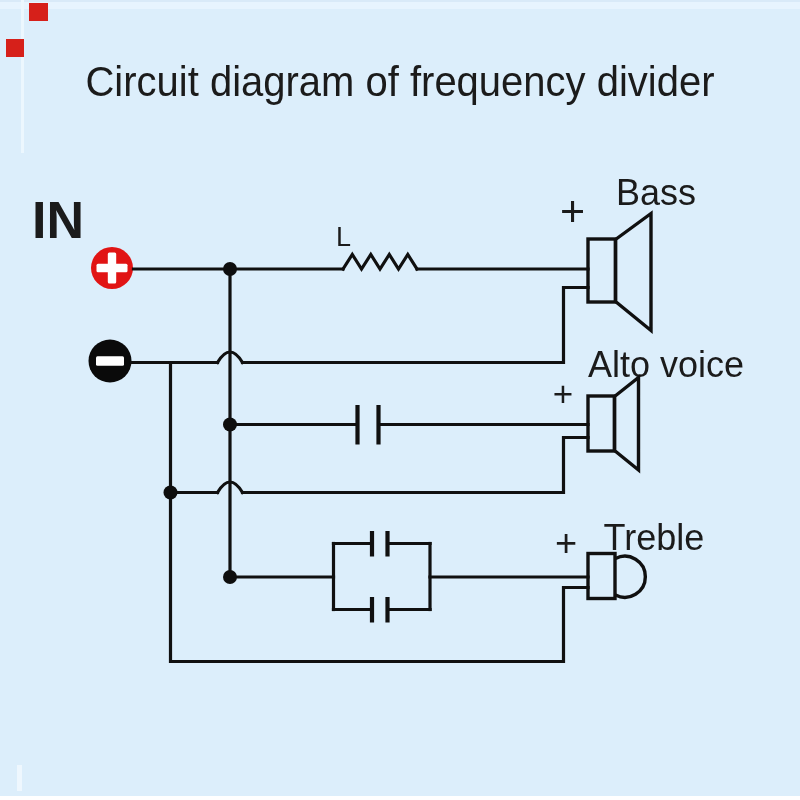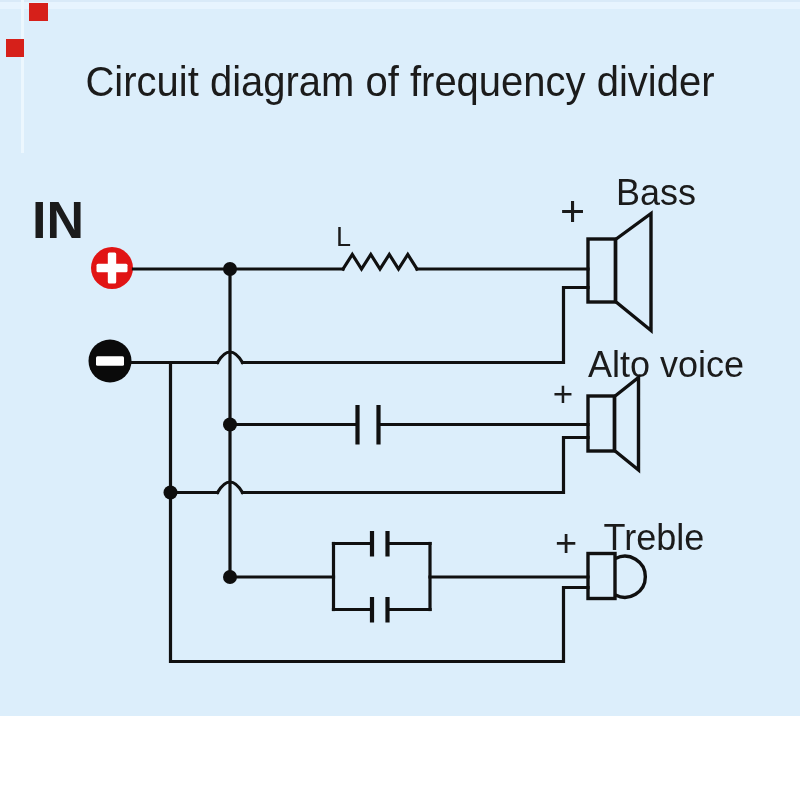--- a/index.html
+++ b/index.html
@@ -1,18 +1,18 @@
 <!DOCTYPE html>
 <html><head>
 <meta charset="utf-8">
 <style>
   html,body{margin:0;padding:0;background:#ffffff;}
   .canvas{
     position:relative;
-    width:800px;height:716px;
+    width:800px;height:796px;
     background:#dceefb;
     overflow:hidden;
     font-family:"Liberation Sans", sans-serif;
   }
   
   .artifact{position:absolute;pointer-events:none;}
   .artifact.top-strip{left:0;top:0;width:800px;height:7px;background:#e7f4fe;border-top:2px solid #d9eaf8;}
   .artifact.left-line{left:21px;top:0;width:3px;height:153px;background:#ecf7fe;}
   .artifact.bottom-mark{left:17px;top:765px;width:5px;height:26px;background:#eef7fe;}
   .red-square{position:absolute;}

